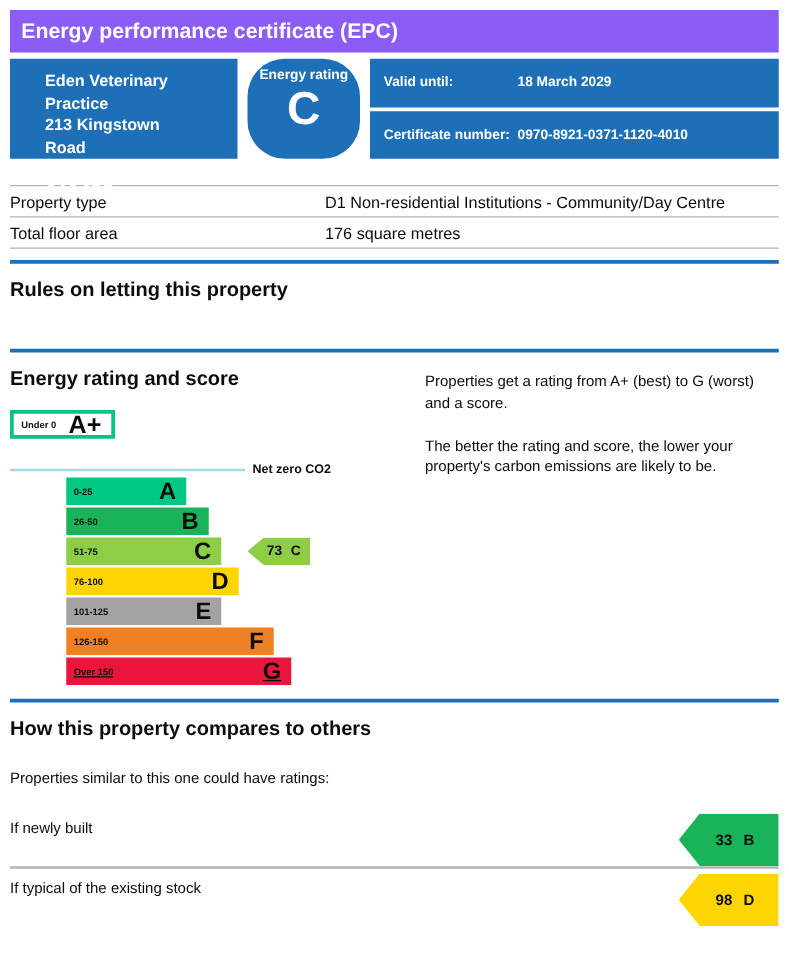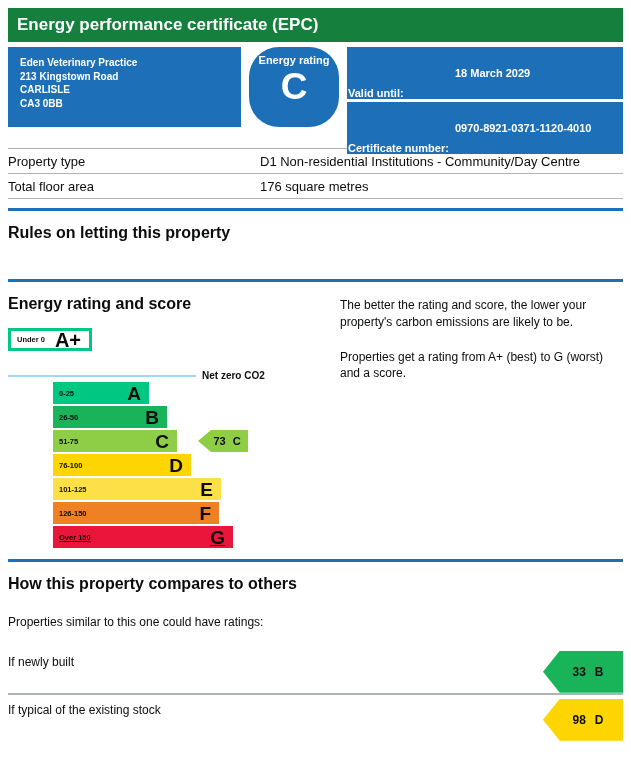--- a/index.html
+++ b/index.html
@@ -6,28 +6,28 @@
   body{font-family:"Liberation Sans","DejaVu Sans",sans-serif;color:#0b0c0c;width:631px;}
   .page{width:615px;padding:8px;box-sizing:content-box;}
 
   
   .titlebar{background:#000;color:#fff;height:34px;line-height:34px;
     font-size:17px;font-weight:bold;padding-left:9px;margin-bottom:5px;}
 
   
   .summary{display:flex;gap:8px;height:80px;margin-bottom:21px;}
   .bluebox{background:#1d70b8;color:#fff;}
-  .addr{width:233px;box-sizing:border-box;padding:9px 12px;font-size:10px;
+  .addr{width:182px;box-sizing:border-box;padding:9px 28px;font-size:13px;
     font-weight:bold;line-height:1.35;}
   .ratingbox{width:90px;box-sizing:border-box;text-align:center;padding-top:7px;}
   .ratingbox .lbl{font-size:11px;font-weight:bold;}
   .ratingbox .big{font-size:37px;font-weight:bold;line-height:1.0;margin-top:2px;}
   .validcol{flex:1;display:flex;flex-direction:column;gap:3px;}
   .validcol .row{flex:1;display:flex;align-items:center;font-size:11px;font-weight:bold;}
-  .validcol .row .k{width:107px;padding-left:1px;margin-top:40px;}
+  .validcol .row .k{width:107px;padding-left:11px;}
   .validcol .row .v{font-weight:bold;}
 
   
   .ptable{font-size:13px;}
   .ptable .prow{display:flex;border-top:1px solid #b1b4b6;padding:5px 0 4px 0;}
   .ptable .prow:last-child{border-bottom:1px solid #b1b4b6;}
   .ptable .pk{width:252px;flex:none;}
   .divider-blue{height:3px;background:#1d70b8;border:0;margin:0;}
   .rule-top{margin-top:9px;}
 
@@ -69,21 +69,21 @@
     font-size:12px;font-weight:bold;
     clip-path:polygon(0 50%,21% 0,100% 0,100% 100%,21% 100%);}
   .cmp-arrow .atxt{padding-left:10px;}
   .divider-gray{height:2px;background:#b1b4b6;border:0;margin:0;}
 </style>
 </head>
 <body>
 
 <div class="page">
 
-  <div class="titlebar" style="background: #15803d;">Energy performance certificate (EPC)</div>
+  <div class="titlebar" style="background: #8b5cf6;">Energy performance certificate (EPC)</div>
 
   <div class="summary">
     <div class="bluebox addr" style="background: rgb(29, 112, 184);">
       <div>Eden Veterinary Practice</div>
       <div>213 Kingstown Road</div>
       <div>CARLISLE</div>
       <div>CA3 0BB</div>
     </div>
     <div class="bluebox ratingbox" style="background: rgb(29, 112, 184); border-radius: 30px;">
       <div class="lbl">Energy rating</div>
@@ -158,43 +158,43 @@
             <span>C</span>
           </div>
         </div>
         <div class="band-row">
           <div class="band" style="width: 138px; background: rgb(255, 213, 0);">
             <span class="range">76-100</span>
             <span class="letter">D</span>
           </div>
         </div>
         <div class="band-row">
-          <div class="band" style="width: 168px; background: #fde047; gap: 36px;">
+          <div class="band" style="width: 124px; background: #a3a3a3; gap: 36px;">
             <span class="range">101-125</span>
             <span class="letter">E</span>
           </div>
         </div>
         <div class="band-row">
           <div class="band" style="width: 166px; background: rgb(239, 128, 35);">
             <span class="range">126-150</span>
             <span class="letter">F</span>
           </div>
         </div>
         <div class="band-row">
           <div class="band" style="width: 180px; background: rgb(233, 21, 59); text-decoration: underline;">
             <span class="range">Over 150</span>
             <span class="letter">G</span>
           </div>
         </div>
       </div>
     </div>
 
     <div class="rightcol">
+      <p>Properties get a rating from A+ (best) to G (worst) and a score.</p>
       <p>The better the rating and score, the lower your property's carbon emissions are likely to be.</p>
-      <p>Properties get a rating from A+ (best) to G (worst) and a score.</p>
     </div>
   </div>
 
   <hr class="divider-blue" style="margin-top: 9px; background: rgb(29, 112, 184);">
 
   <div>
     <h2 class="sec">How this property compares to others</h2>
     <p class="body">Properties similar to this one could have ratings:</p>
 
     <div class="cmp-row" style="margin-top:16px;">

